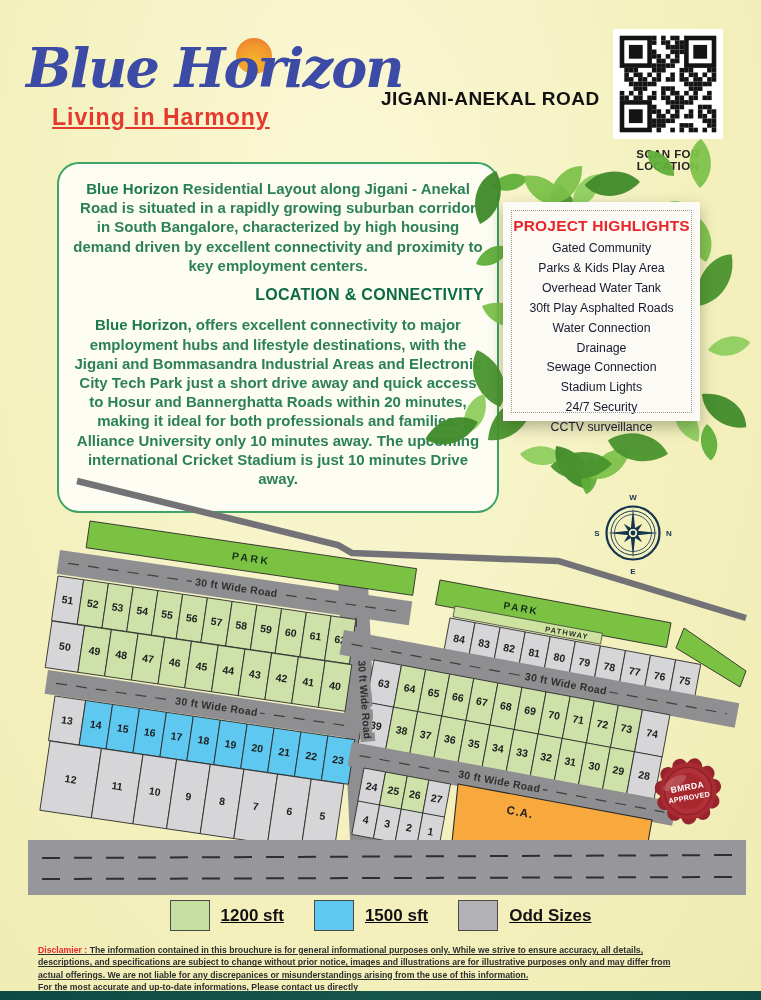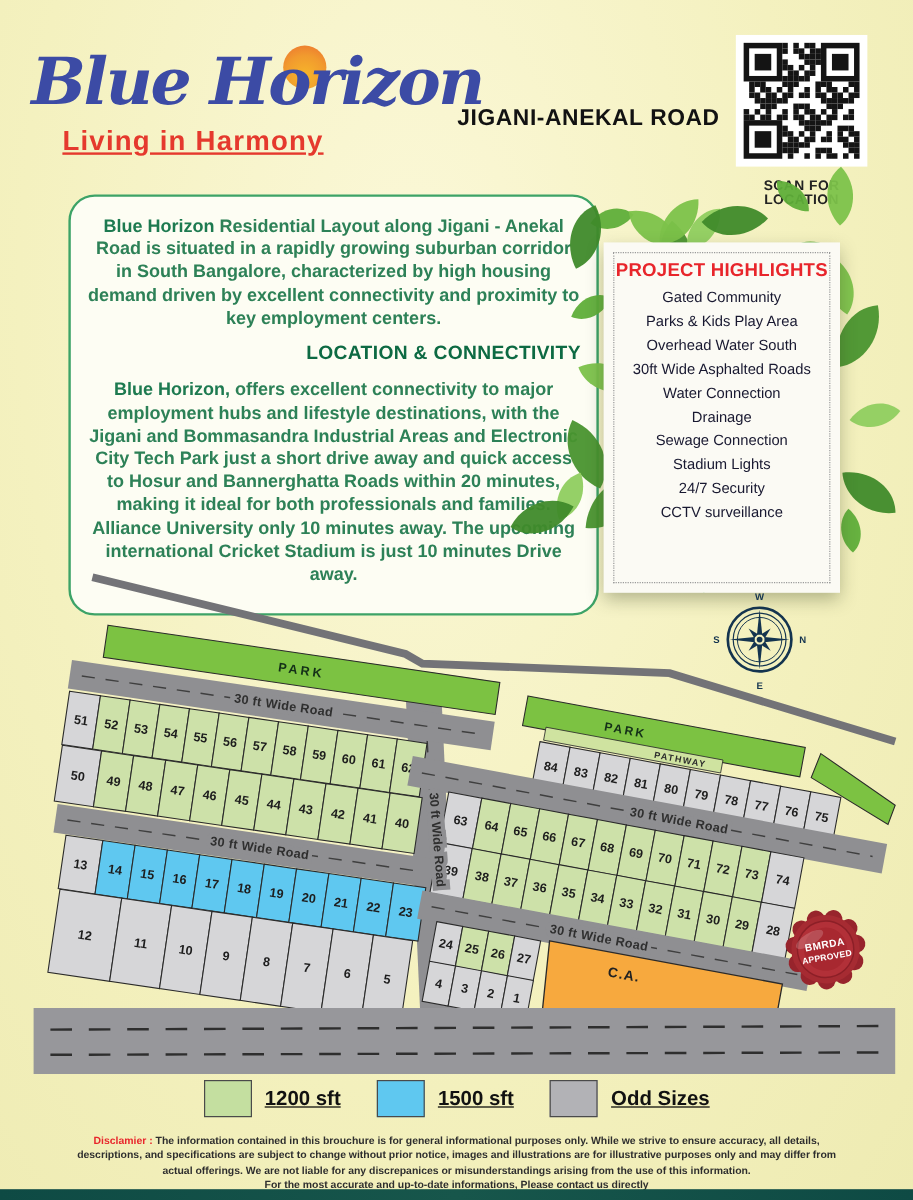--- a/index.html
+++ b/index.html
@@ -20,36 +20,36 @@
   .qr-caption{margin-top:5px;font-size:11.5px;font-weight:600;letter-spacing:.4px;color:#222;}
   
   .intro-card{position:absolute;left:57px;top:162px;width:442px;box-sizing:border-box;
     padding:15px 13px 13px;border:2px solid #3da367;border-radius:22px;background:#fdfdf3;
     text-align:center;color:#2d8157;font-size:15px;font-weight:600;line-height:1.28;}
   .intro-card p{margin:0 0 10px;}
   .intro-card b{font-weight:800;color:#1d7a50;}
   .intro-card h3{margin:10px 0;color:#0d6a43;font-size:16px;font-weight:800;letter-spacing:.3px;text-align:right;}
   
   .leaves-svg{position:absolute;left:462px;top:158px;width:272px;height:330px;overflow:visible;pointer-events:none;}
-  .hl-card{position:absolute;left:503px;top:202px;width:197px;height:292px;box-sizing:border-box;
+  .hl-card{position:absolute;left:503px;top:202px;width:197px;height:219px;box-sizing:border-box;
     background:#fbfaf4;box-shadow:0 6px 14px rgba(50,60,30,.35);}
   .hl-dots{position:absolute;inset:8px;border:1.6px dotted #9a9a9a;}
   .hl-card h2{margin:15px 0 4px;text-align:center;color:#e8252b;font-size:15.5px;font-weight:800;letter-spacing:.2px;}
   .hl-card ul{list-style:none;margin:2px 0 0;padding:0;text-align:center;
     font-size:12.3px;font-weight:400;color:#181830;line-height:1.62;white-space:pre-line;}
   
   .siteplan{position:absolute;left:0;top:0;width:761px;height:1000px;pointer-events:none;}
   
   .legend{position:absolute;left:0;right:0;top:900px;display:flex;justify-content:center;gap:30px;align-items:center;text-decoration:underline;}
   .legend-item{display:flex;align-items:center;gap:11px;}
   .swatch{width:40px;height:31px;border:1.6px solid #4a4a4a;box-sizing:border-box;}
   .legend-label{font-size:17px;font-weight:800;color:#111;}
   
-  .disclaimer{position:absolute;left:38px;right:38px;top:944px;text-align:center;
-    font-size:8.7px;line-height:1.42;color:#2e2e2e;font-weight:700;}
+  .disclaimer{position:absolute;left:38px;right:38px;top:944px;text-align:left;
+    font-size:8.7px;line-height:1.42;color:#2e2e2e;font-weight:700;text-decoration:underline;}
   .dlabel{color:#e8252b;font-weight:800;}
   .footer-bar{position:absolute;left:0;right:0;bottom:0;height:9px;
     background:linear-gradient(90deg,#0e4a44,#17564b,#0e4a44);}
 </style>
 </head>
 <body>
 
 <div class="page">
 
   <div class="sun"></div>
@@ -270,21 +270,21 @@
       <path d="M0,0 C9,-13 26,-16 36,-7 C27,6 10,8 0,0 Z" transform="translate(246,192) rotate(1) scale(1.17)" fill="#8fce5f" opacity="0.95"></path>
       <path d="M0,0 C9,-13 26,-16 36,-7 C27,6 10,8 0,0 Z" transform="translate(240,236) rotate(48) scale(1.51)" fill="#3f8a2a" opacity="0.95"></path>
       <path d="M0,0 C9,-13 26,-16 36,-7 C27,6 10,8 0,0 Z" transform="translate(245,266) rotate(95) scale(1.00)" fill="#5fae39" opacity="0.95"></path>
       <path d="M0,0 C9,-13 26,-16 36,-7 C27,6 10,8 0,0 Z" transform="translate(120,8) rotate(142) scale(1.34)" fill="#7cc24a" opacity="0.95"></path>
       <path d="M0,0 C9,-13 26,-16 36,-7 C27,6 10,8 0,0 Z" transform="translate(150,306) rotate(189) scale(1.68)" fill="#49942e" opacity="0.95"></path>
     </svg>
 
   <div class="hl-card">
     <div class="hl-dots"></div>
     <h2>PROJECT HIGHLIGHTS</h2>
-    <ul id="hl-list"><li>Gated Community</li><li>Parks &amp; Kids Play Area</li><li>Overhead Water South</li><li>30ft Wide Asphalted Roads</li><li>Water Connection</li><li>Drainage</li><li>Sewage Connection</li><li>Stadium Lights</li><li>24/7 Security</li><li>CCTV surveillance</li></ul>
+    <ul id="hl-list"><li>Gated Community</li><li>Parks &amp; Kids Play Area</li><li>Overhead Water Tank</li><li>30ft Play Asphalted Roads</li><li>Water Connection</li><li>Drainage</li><li>Sewage Connection</li><li>Stadium Lights</li><li>24/7 Security</li><li>CCTV surveillance</li></ul>
   </div>
 
   <svg class="siteplan" id="siteplan" viewBox="0 0 761 1000">
       <polyline points="77,481 338,545 352,553 558,561 746,618" fill="none" stroke="#737377" stroke-width="6.5"></polyline>
       <polygon points="338,577 368,583 380,840 350,840" fill="#8f8f92" stroke="none" stroke-width="0.9"></polygon>
       <line x1="355" y1="596" x2="366" y2="828" stroke="#3f3f3f" stroke-width="1.2" stroke-dasharray="11 9"></line>
       <g>
         <polygon points="90,521 416.5435103927599,568.6375463303211 412.64589296573365,595.3547426351834 86.10238257297372,547.7171963048622" fill="#7cc242" stroke="#2a2a2a" stroke-width="0.9"></polygon>
         <text x="251.25076838236635" y="562.1721342121261" font-size="10.5" font-weight="700" fill="#143018" text-anchor="middle" font-family="&quot;Liberation Sans&quot;,sans-serif" letter-spacing="2.5" transform="rotate(8.3 251.25076838236635 558.6721342121261)">PARK</text>
         <polygon points="60,550 412.27118090855316,601.3908075563464 408.8066320845298,625.1394264940017 56.53545117597665,573.7486189376552" fill="#8f8f92" stroke="none" stroke-width="0.9"></polygon>

